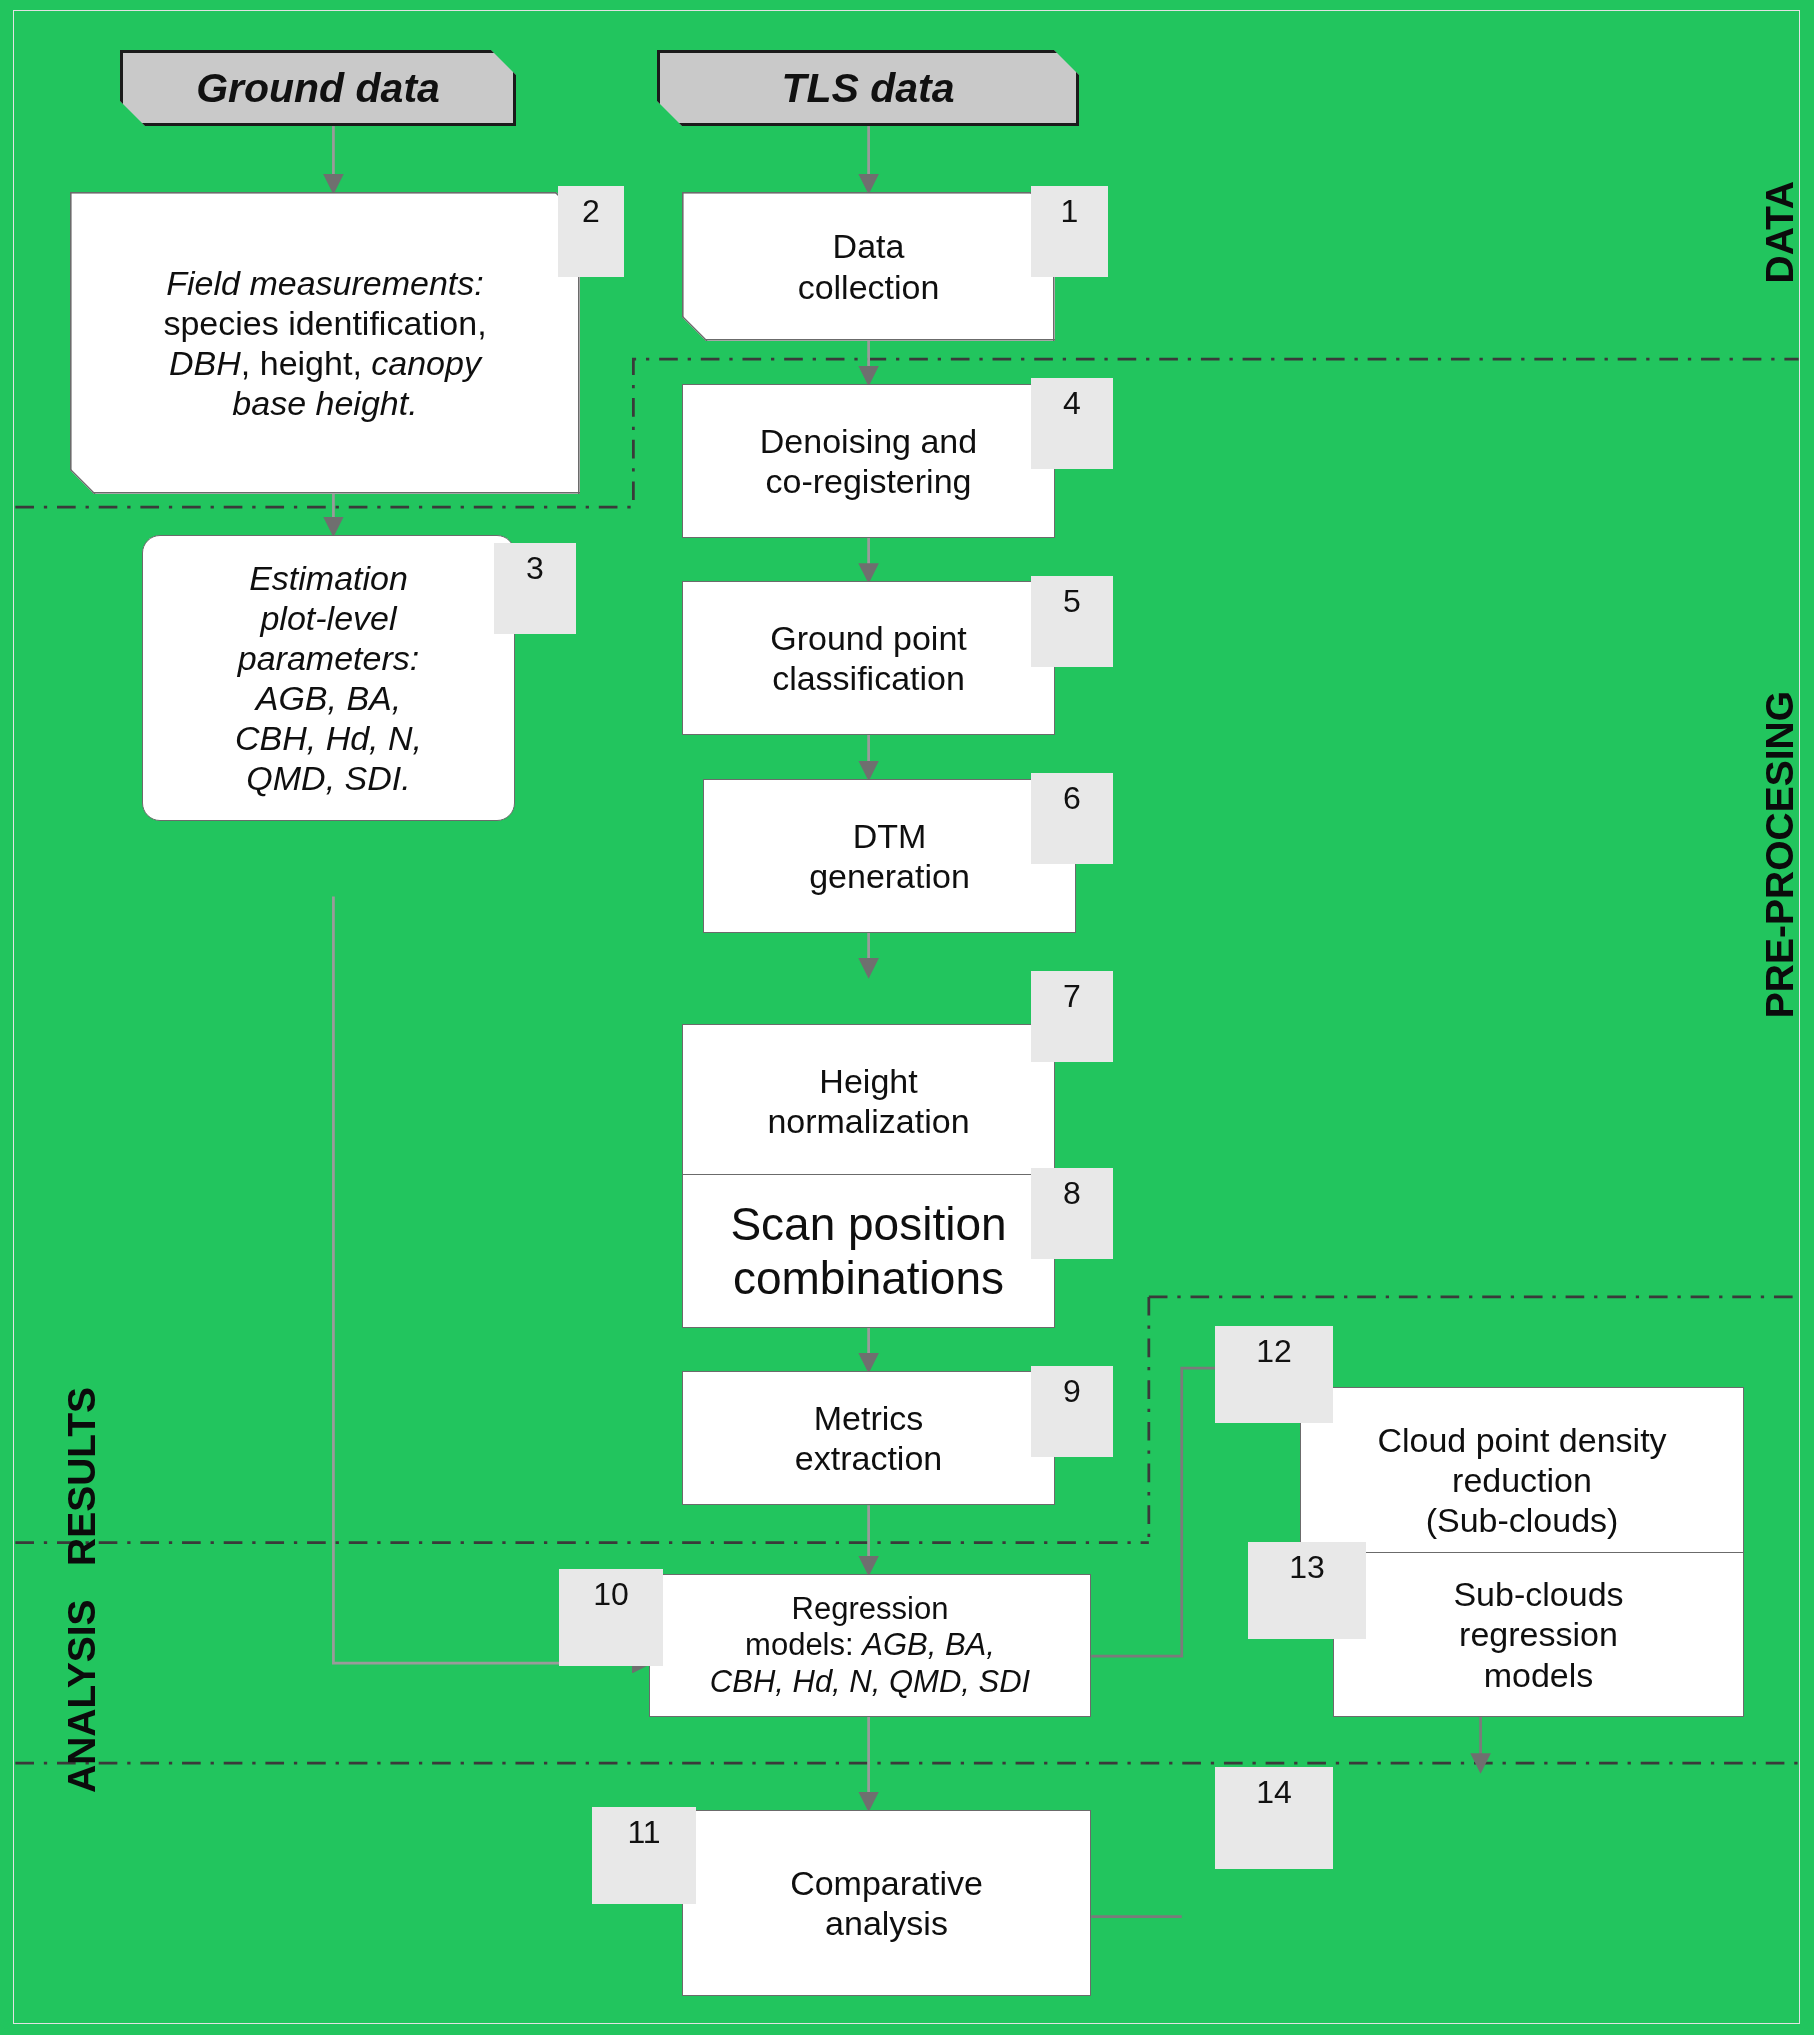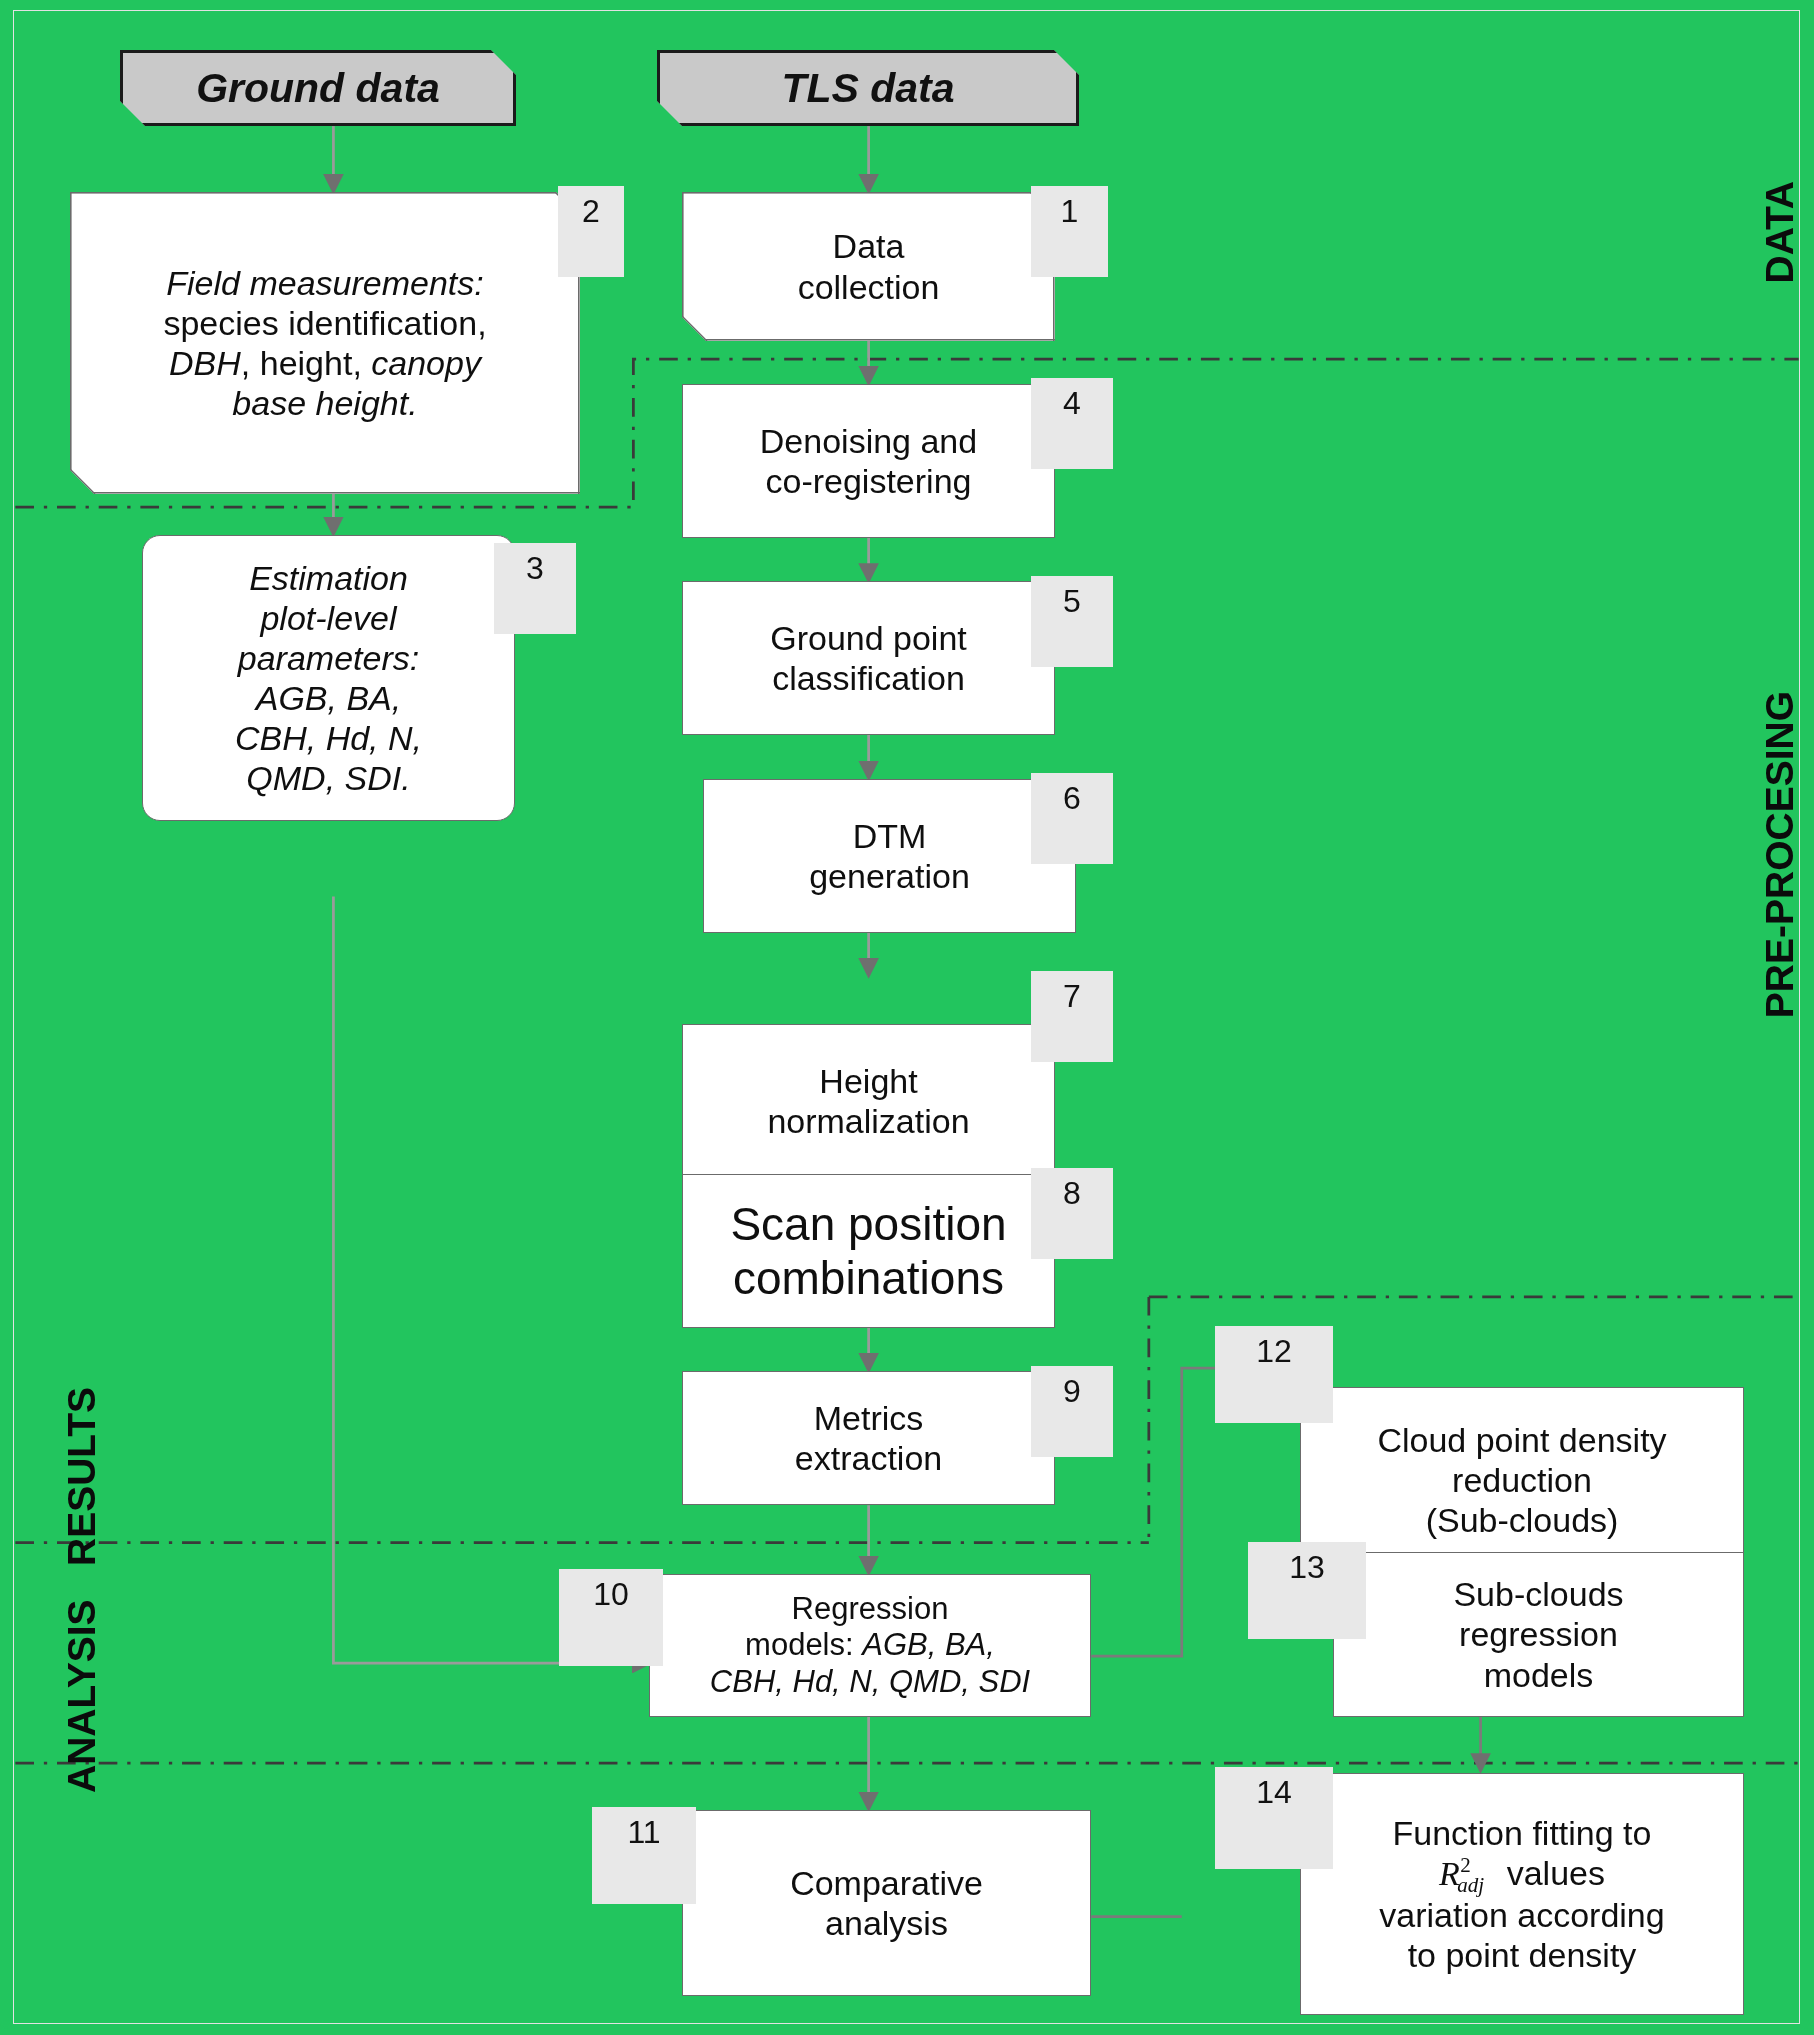--- a/index.html
+++ b/index.html
@@ -273,28 +273,20 @@
   </div>
 
   <div class="box" style="left:1333px;top:1552px;width:411px;height:165px;font-size:34px;">
     <span class="t">
       <span>Sub-clouds</span><br>
       <span>regression</span><br>
       <span>models</span>
     </span>
   </div>
 
-  <div class="box" style="left:1300px;top:1773px;width:444px;height:242px;font-size:34px;">
-    <span class="t">
-      <span>Function fitting to</span><br>
-      <span class="frac"><span>R</span><span class="sup">2</span><span class="sub">adj</span></span><span> values</span><br>
-      <span>variation according</span><br>
-      <span>to point density</span>
-    </span>
-  </div>
 
   <div class="vlabel" style="left:1758px;top:181px;font-size:39px;transform:rotate(-90deg) translate(-100%,0);">
     <span>DATA</span>
   </div>
 
   <div class="vlabel" style="left:1758px;top:691px;font-size:39px;transform:rotate(-90deg) translate(-100%,0);">
     <span>PRE-PROCESING</span>
   </div>
 
   <div class="vlabel" style="left:60px;top:1566px;font-size:39px;transform:rotate(-90deg);">

